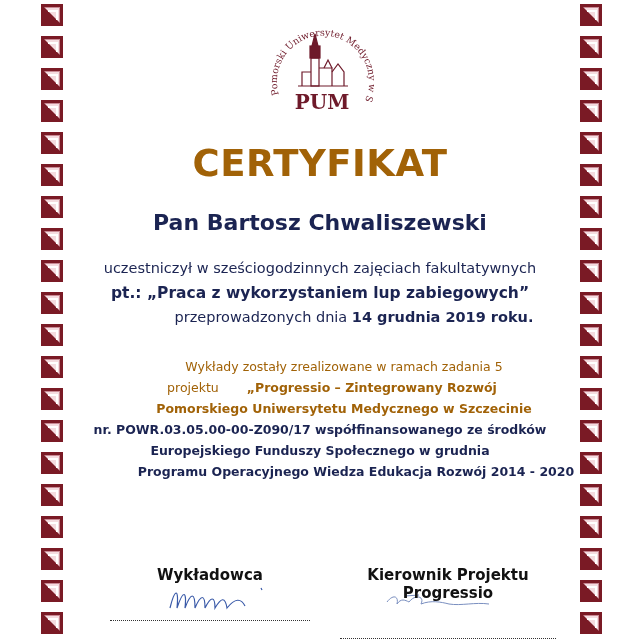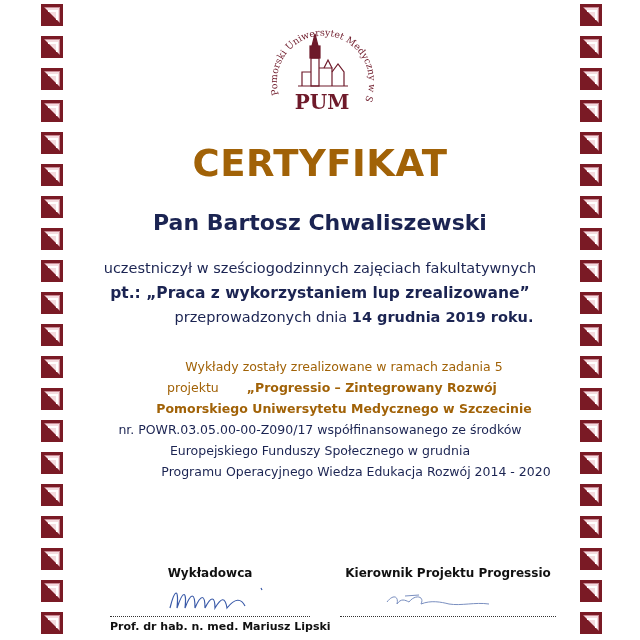--- a/index.html
+++ b/index.html
@@ -39,31 +39,31 @@
     }
     .name { top: 210px; font-size: 22px; font-weight: bold; color: #1b2452; }
     .desc { font-size: 14.5px; color: #1b2452; line-height: 25px; }
     .desc.l1 { top: 256px; }
     .desc.l2 { top: 281px; font-weight: bold; font-size: 15.5px; }
     .desc.l3 { top: 305px; margin-left: 34px; }
     .desc b { font-weight: bold; }
 
     .proj { font-size: 12.5px; line-height: 21px; }
     .red { color: #a16207; margin-left: 24px; }
-    .navy { color: #1b2452; }
+    .navy { color: #1b2452; font-weight: bold; }
     .proj.l1 { top: 356px; }
     .proj.l2 { top: 377px; }
     .proj.l3 { top: 398px; font-weight: bold; }
     .proj.l4 { top: 419px; }
     .proj.l5 { top: 440px; }
     .proj.l6 { top: 461px; padding-left: 36px; }
     .bold { font-weight: bold; }
 
     .sig { position: absolute; text-align: center; color: #111; }
-    .sig .role { font-size: 12px; font-weight: bold; }
+    .sig .role { font-size: 15px; font-weight: bold; }
     .sig .line { margin-top: 36px; border-top: 1.5px dotted #333; }
     .sig .person { font-size: 11px; font-weight: bold; margin-top: 3px; white-space: nowrap; }
     .sig1 { left: 110px; width: 200px; top: 566px; }
     .sig2 { left: 340px; width: 216px; top: 566px; }
     .scribble { position: absolute; }
     .scribble1 { left: 165px; top: 584px; }
     .scribble2 { left: 385px; top: 592px; }
   </style>
 </head>
 <body>
@@ -292,38 +292,37 @@
       <path d="M40 80 L40 66 L49 66"></path>
       <line x1="36" y1="80" x2="86" y2="80"></line>
     </g>
     <text x="60" y="103" text-anchor="middle" font-family="DejaVu Serif, serif" font-size="20" font-weight="bold" fill="#6e1a2a">PUM</text>
   </svg>
 </div>
 
 <div class="center title">CERTYFIKAT</div>
 <div class="center name">Pan Bartosz Chwaliszewski</div>
 <div class="center desc l1">uczestniczył w sześciogodzinnych zajęciach fakultatywnych</div>
-<div class="center desc l2">pt.: „Praca z wykorzystaniem lup zrealizowane”</div>
+<div class="center desc l2">pt.: „Praca z wykorzystaniem lup zabiegowych”</div>
 <div class="center desc l3"><span>przeprowadzonych dnia </span><b>14 grudnia 2019 roku.</b></div>
 
 <div class="center proj l1 red">Wykłady zostały zrealizowane w ramach zadania 5</div>
 <div class="center proj l2"><span class="red">projektu </span><span class="red bold">„Progressio – Zintegrowany Rozwój</span></div>
 <div class="center proj l3 red">Pomorskiego Uniwersytetu Medycznego w Szczecinie</div>
 <div class="center proj l4 navy">nr. POWR.03.05.00-00-Z090/17 współfinansowanego ze środków</div>
 <div class="center proj l5 navy">Europejskiego Funduszy Społecznego w grudnia</div>
 <div class="center proj l6 navy">Programu Operacyjnego Wiedza Edukacja Rozwój 2014 - 2020</div>
 
 <svg class="scribble scribble1" width="110" height="28">
   <path d="M5 24 C 10 4, 14 4, 12 24 C 18 6, 22 6, 20 24 C 26 8, 30 8, 30 24 C 36 10, 40 10, 40 24 C 46 12, 50 12, 50 24 C 56 14, 60 12, 62 24 C 70 14, 76 14, 80 22 M 96 4 L 97 6" fill="none" stroke="#3a5aa8" stroke-width="1.2"></path>
 </svg>
 <svg class="scribble scribble2" width="110" height="20">
   <path d="M2 10 C 8 2, 14 4, 12 12 C 16 6, 20 8, 24 10 C 30 2, 40 4, 36 12 C 46 8, 56 10, 64 12 C 76 14, 90 10, 104 12 M 20 4 L 34 3" fill="none" stroke="#7a8fc0" stroke-width="1"></path>
 </svg>
 
 <div class="sig sig1">
   <div class="role">Wykładowca</div>
   <div class="line"></div>
-  <div class="person">Prof. dr hab. n. med. Mariusz Lipski</div>
 </div>
 <div class="sig sig2">
   <div class="role">Kierownik Projektu Progressio</div>
   <div class="line"></div>
 </div>
 
 </body></html>

